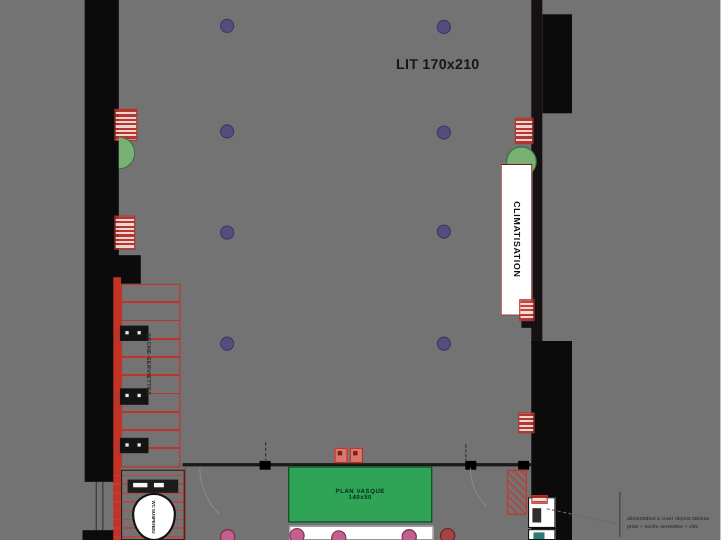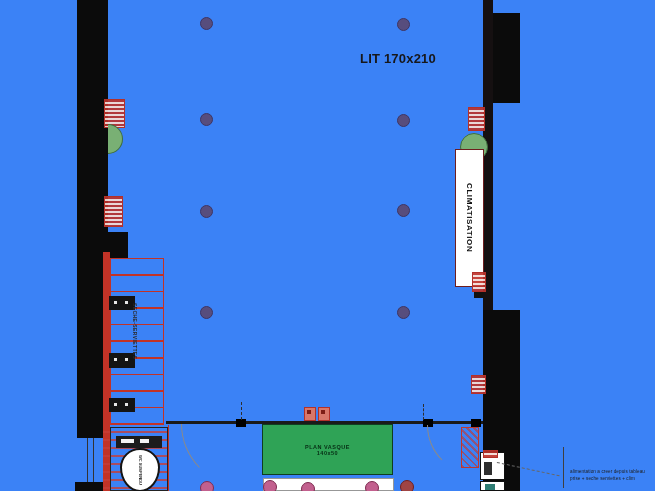--- a/index.html
+++ b/index.html
@@ -1,18 +1,18 @@
 <!DOCTYPE html>
 <html><head>
 <meta charset="utf-8">
 <style>
   html,body{margin:0;padding:0;background:#ffffff;}
   #canvas{
     position:relative;width:655px;height:491px;overflow:hidden;
-    background:#3b82f6;font-family:"Liberation Sans",sans-serif;
+    background:#737373;font-family:"Liberation Sans",sans-serif;
   }
   .abs{position:absolute;}
   .wall{background:#0b0b0b;}
   
   .spot{width:13px;height:13px;border-radius:50%;background:#574d7d;border:1.5px solid #3e3563;box-sizing:border-box;}
   
   .pspot{width:14px;height:14px;border-radius:50%;background:#c2608e;border:1.5px solid #7e2c50;box-sizing:border-box;}
   .pspot.dark{background:#a04444;border-color:#6e1f1f;}
   
   .red-sym{border:1px solid #b3312a;box-sizing:border-box;

